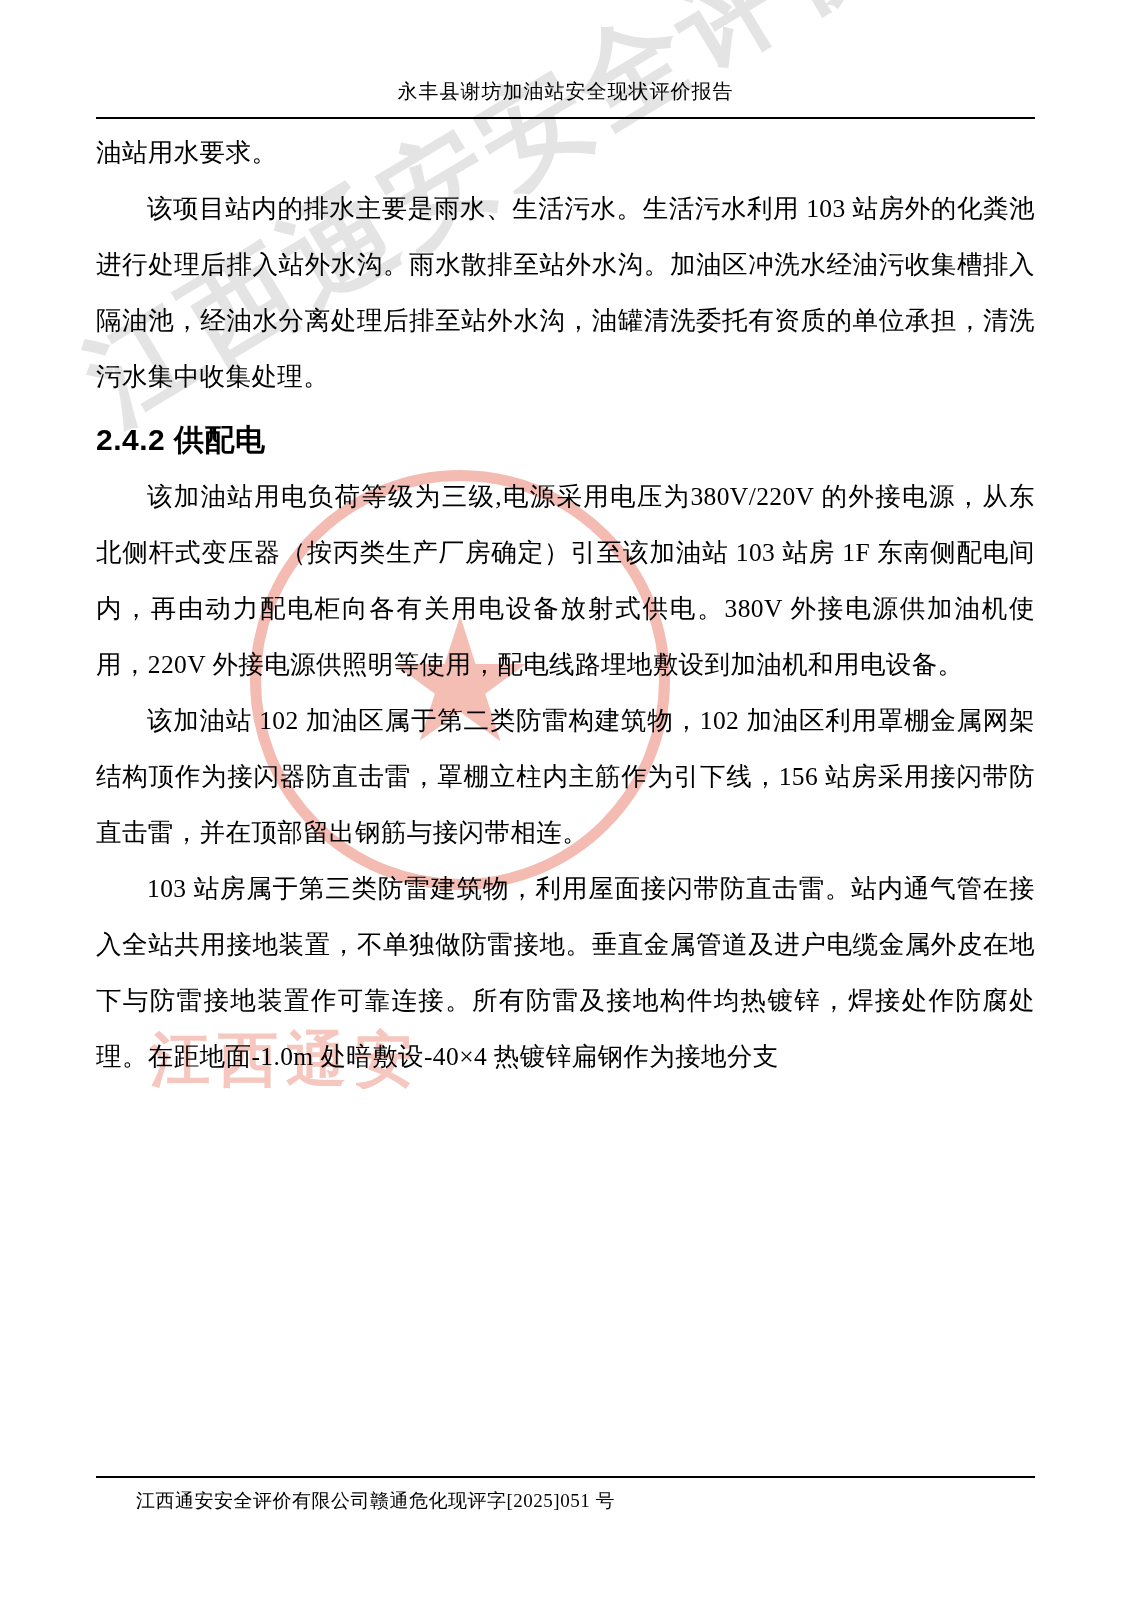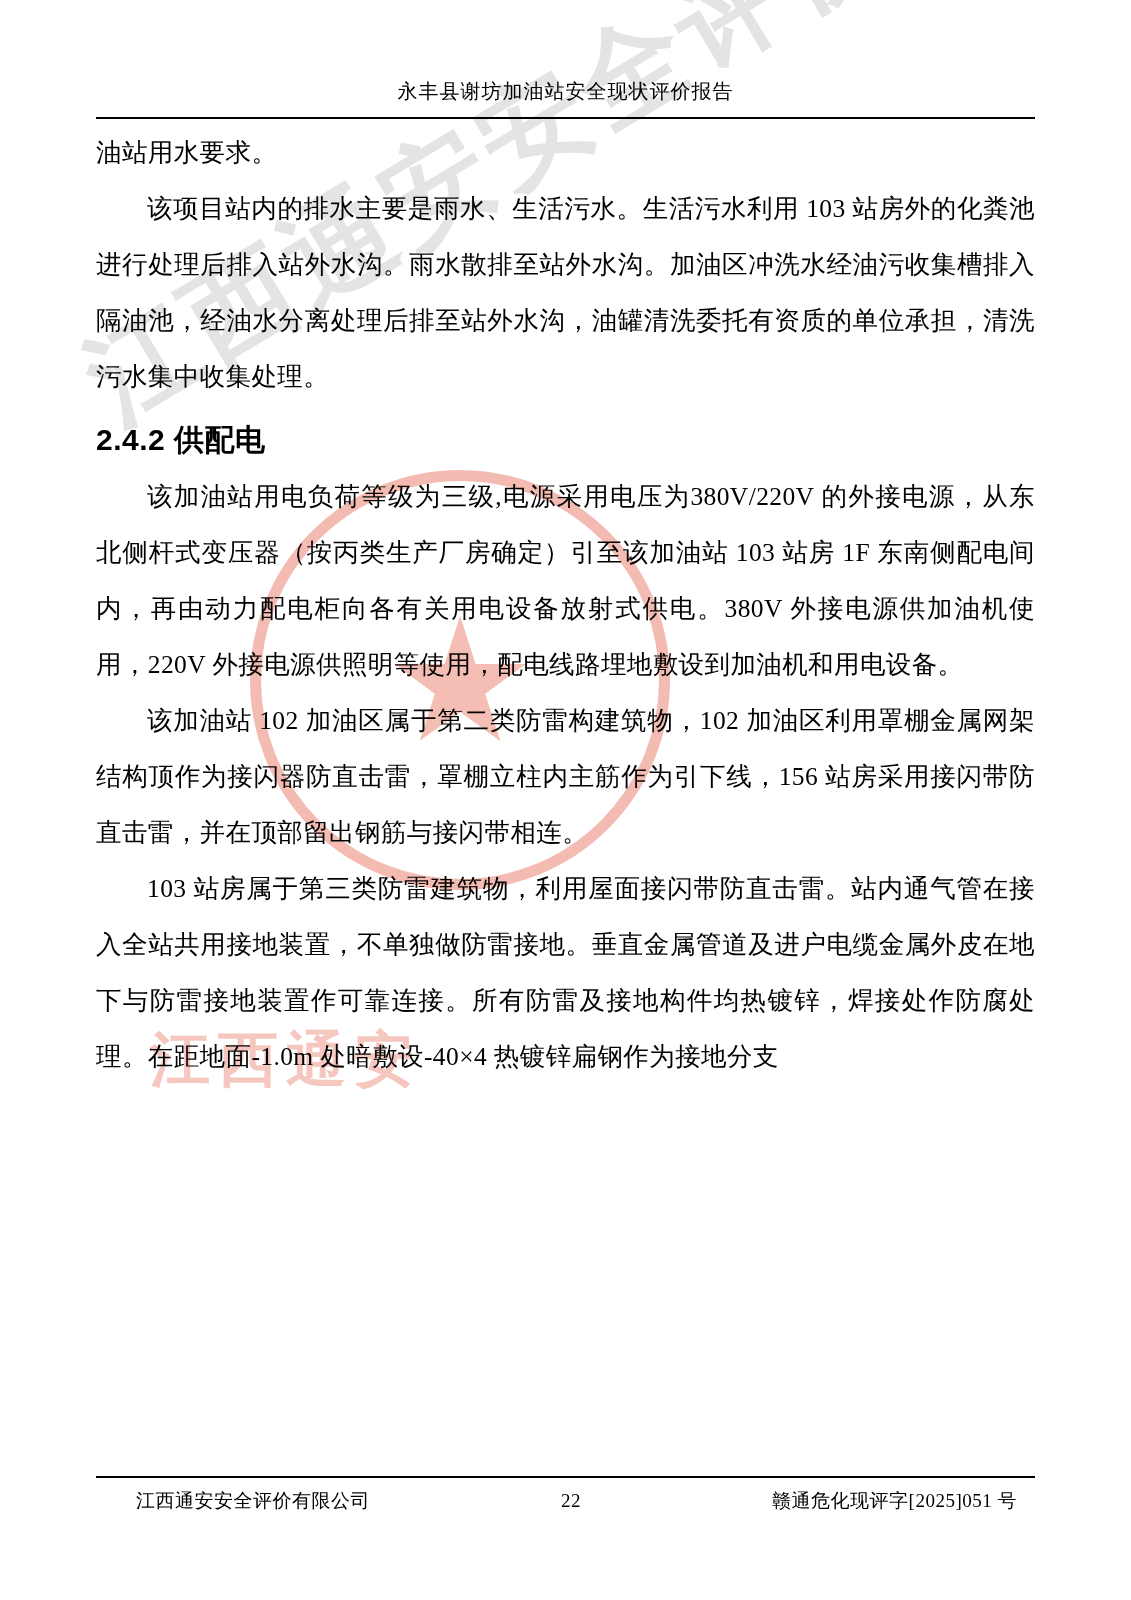--- a/index.html
+++ b/index.html
@@ -158,18 +158,17 @@
       <p class="para indent">该加油站 102 加油区属于第二类防雷构建筑物，102 加油区利用罩棚金属网架结构顶作为接闪器防直击雷，罩棚立柱内主筋作为引下线，156 站房采用接闪带防直击雷，并在顶部留出钢筋与接闪带相连。</p>
       <p class="para indent">103 站房属于第三类防雷建筑物，利用屋面接闪带防直击雷。站内通气管在接入全站共用接地装置，不单独做防雷接地。垂直金属管道及进户电缆金属外皮在地下与防雷接地装置作可靠连接。所有防雷及接地构件均热镀锌，焊接处作防腐处理。在距地面-1.0m 处暗敷设-40×4 热镀锌扁钢作为接地分支</p>
     </div>
 
   </div>
 
   <div class="footer">
     <div class="footer-rule"></div>
     <div class="footer-row">
       <div class="footer-left">江西通安安全评价有限公司</div>
-      <div class="footer-center">22</div>
       <div class="footer-right">赣通危化现评字[2025]051 号</div>
     </div>
   </div>
 
 </div>
 
 </body></html>

